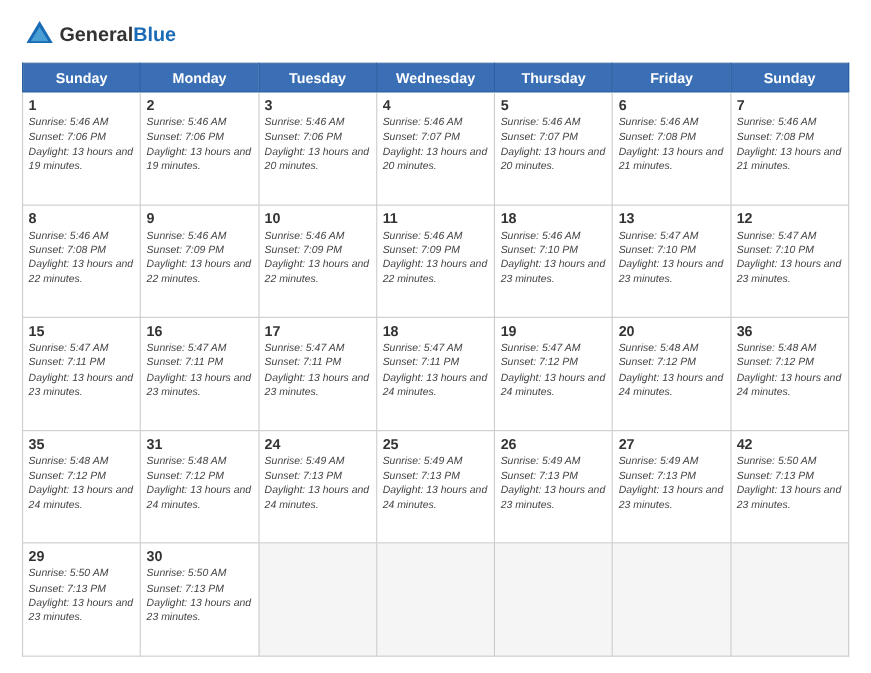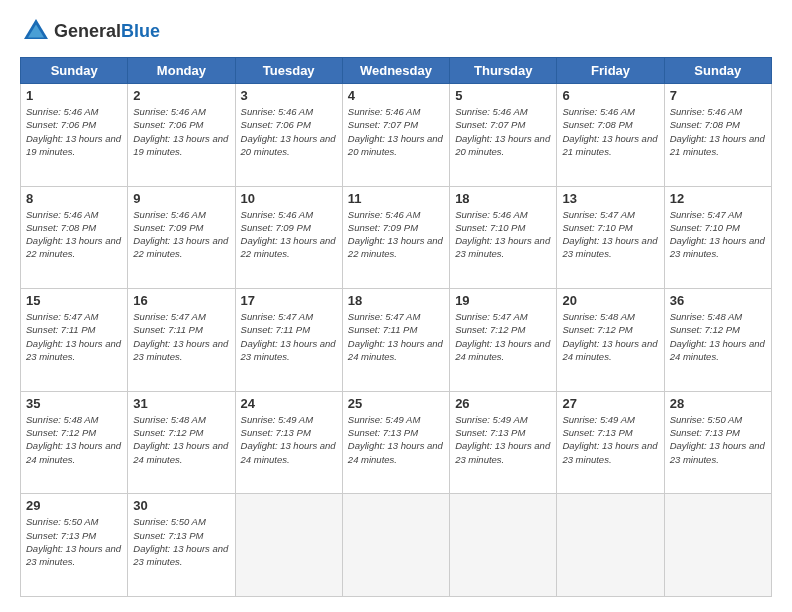--- a/index.html
+++ b/index.html
@@ -339,21 +339,21 @@
       </td>
           <td>
         <span class="day-num">27</span>
         <div class="day-info">
           Sunrise: 5:49 AM<br>
           Sunset: 7:13 PM<br>
           Daylight: 13 hours and 23 minutes.
         </div>
       </td>
           <td>
-        <span class="day-num">28</span>
+        <span class="day-num">42</span>
         <div class="day-info">
           Sunrise: 5:50 AM<br>
           Sunset: 7:13 PM<br>
           Daylight: 13 hours and 23 minutes.
         </div>
       </td>
         </tr>
         <tr>
           <td>
         <span class="day-num">29</span>

